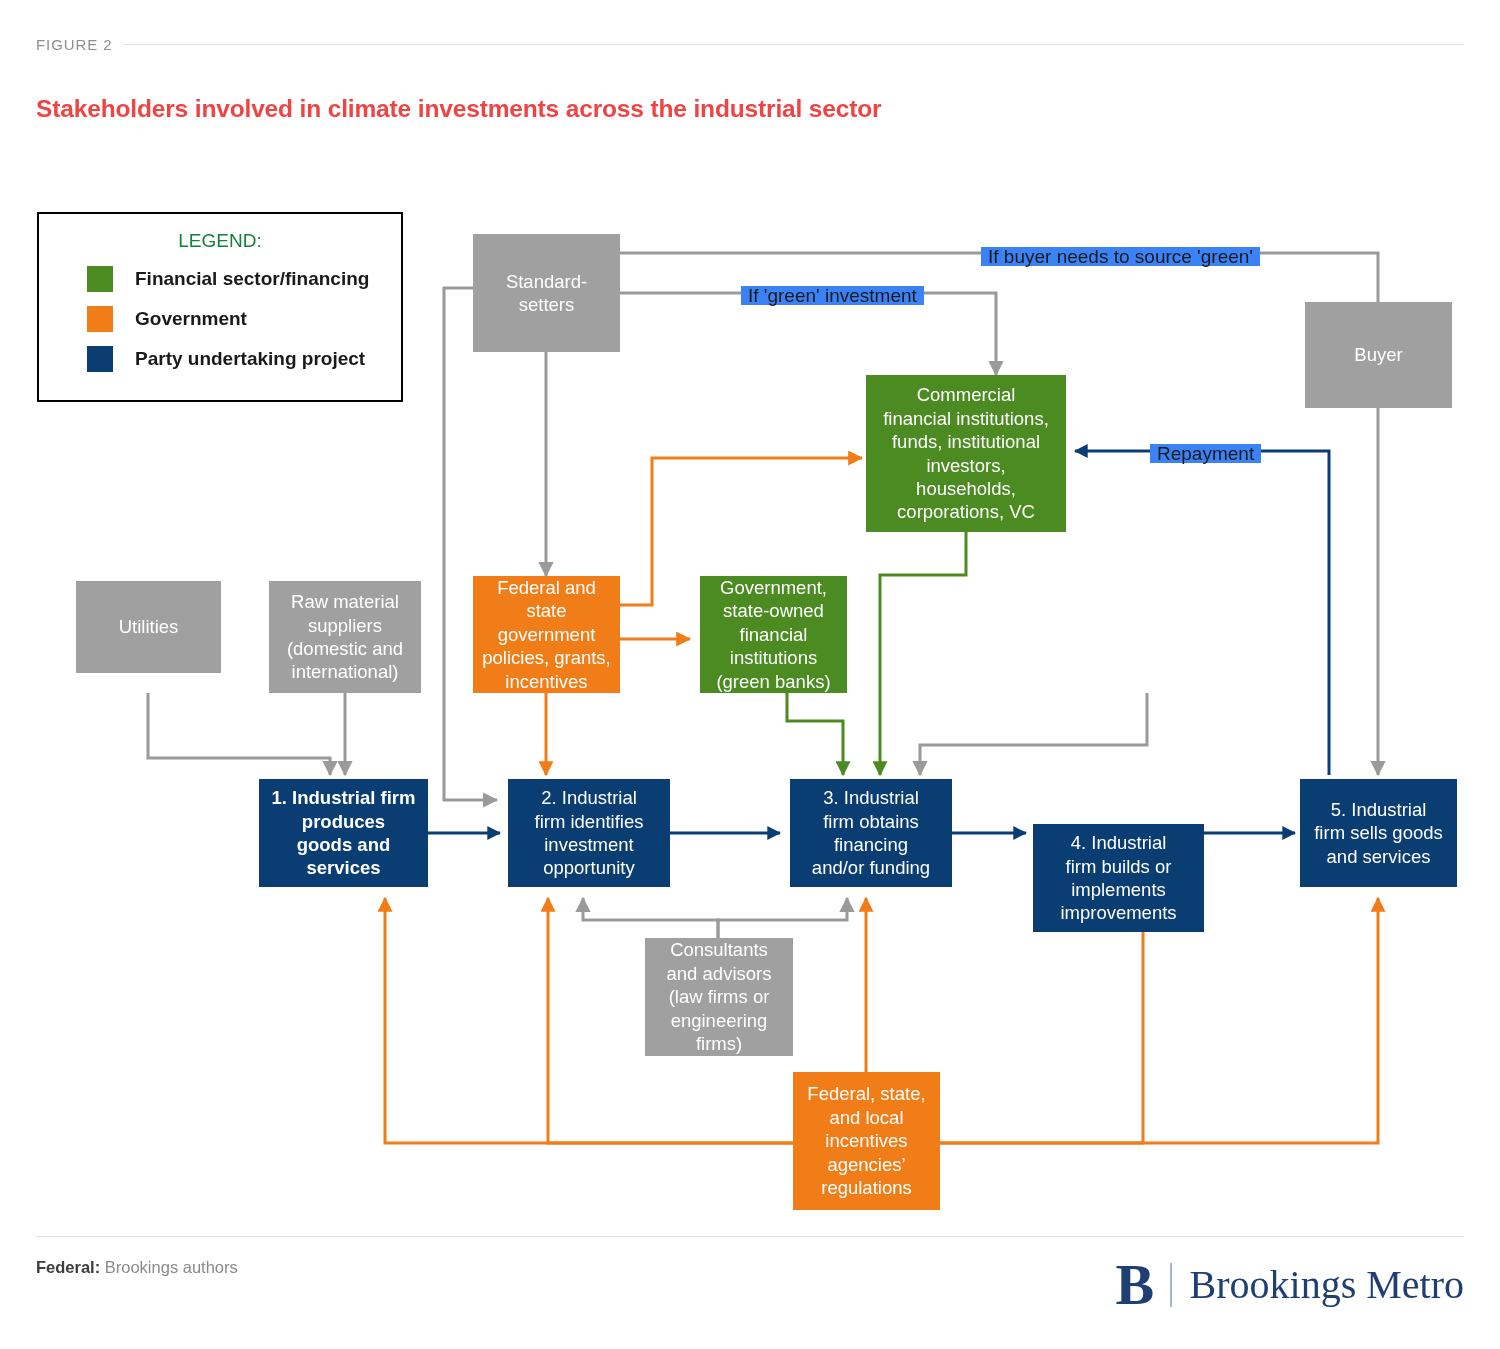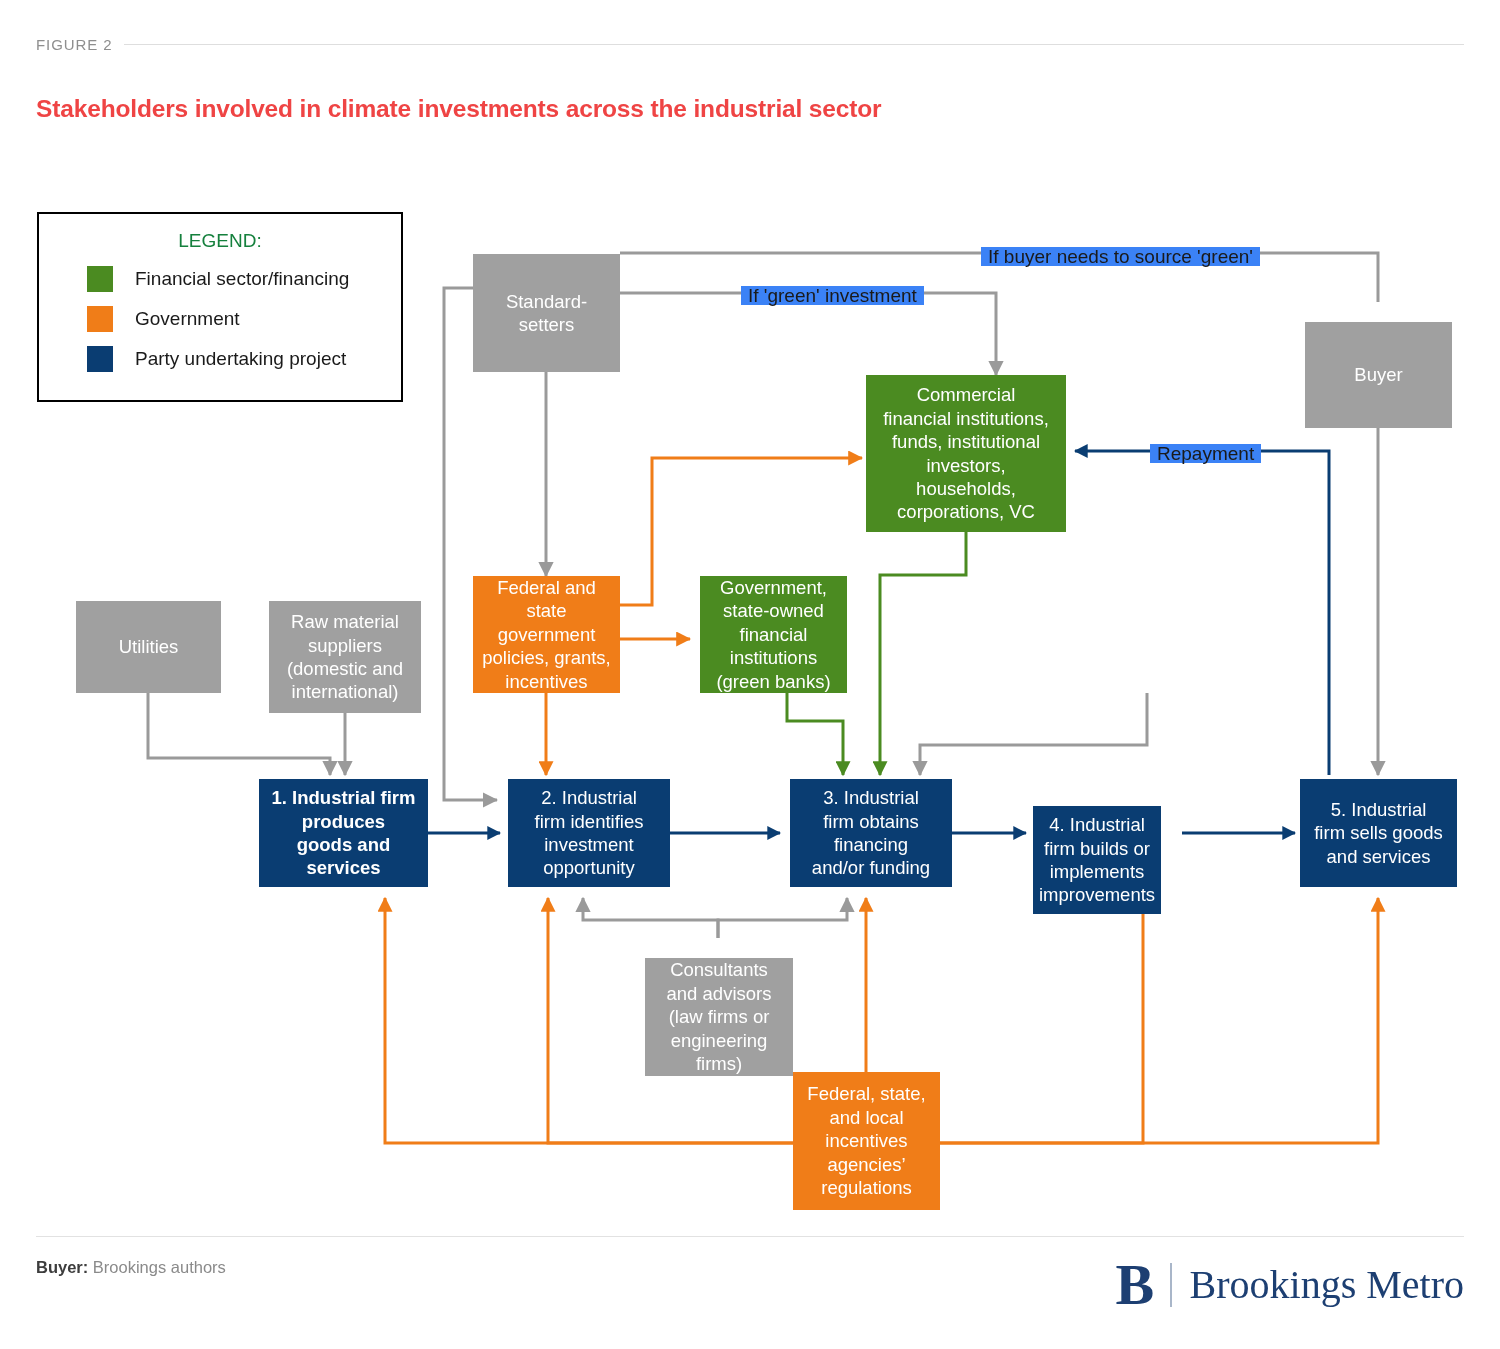--- a/index.html
+++ b/index.html
@@ -67,20 +67,21 @@
     text-align: center;
     font-size: 19px;
     color: #15803d;
     margin-top: 16px;
   }
   .legend-item {
     display: flex;
     align-items: center;
     margin-top: 14px;
     padding-left: 48px;
+    font-weight: bold;
   }
   .legend-swatch {
     width: 26px;
     height: 26px;
     flex: 0 0 auto;
   }
   .legend-label {
     margin-left: 22px;
     font-size: 19px;
     color: #1a1a1a;
@@ -102,21 +103,21 @@
     align-items: center;
     justify-content: center;
     text-align: center;
     color: #ffffff;
     font-size: 18.5px;
     line-height: 1.27;
     padding: 4px 6px;
     z-index: 20;
     white-space: pre-line;
   }
-  .node.gray   { background: #a0a0a0; margin-top: 20px; }
+  .node.gray   { background: #a0a0a0; }
   .node.orange { background: #f07d18; }
   .node.green  { background: #4b8b21; }
   .node.navy   { background: #0a3d72; }
 
   .edge-label {
     position: absolute;
     font-size: 19px;
     color: #1a1a1a;
     background: #3b82f6;
     white-space: nowrap;
@@ -305,21 +306,21 @@
   <div class="node navy" style="left:508px; top:779px; width:162px; height:108px;">2. Industrial
 firm identifies
 investment
 opportunity</div>
 
   <div class="node navy" style="left:790px; top:779px; width:162px; height:108px;">3. Industrial
 firm obtains
 financing
 and/or funding</div>
 
-  <div class="node navy" style="left:1033px; top:806px; width:128px; height:108px;">4. Industrial
+  <div class="node navy" style="left:1033px; top:824px; width:171px; height:108px;">4. Industrial
 firm builds or
 implements
 improvements</div>
 
   <div class="node navy" style="left:1300px; top:779px; width:157px; height:108px;">5. Industrial
 firm sells goods
 and services</div>
 
   <div class="node gray" style="left:645px; top:938px; width:148px; height:118px;">Consultants
 and advisors
@@ -328,21 +329,21 @@
 firms)</div>
 
   <div class="node orange" style="left:793px; top:1072px; width:147px; height:138px;">Federal, state,
 and local
 incentives
 agencies’
 regulations</div>
 
   <div class="footer-rule"></div>
   <div class="source">
-    <b>Buyer:</b><span> Brookings authors</span>
+    <b>Federal:</b><span> Brookings authors</span>
   </div>
   <div class="logo">
     <div class="logo-b">B</div>
     <div class="logo-divider"></div>
     <div class="logo-text">Brookings Metro</div>
   </div>
 
 </div>
 
 </body></html>

